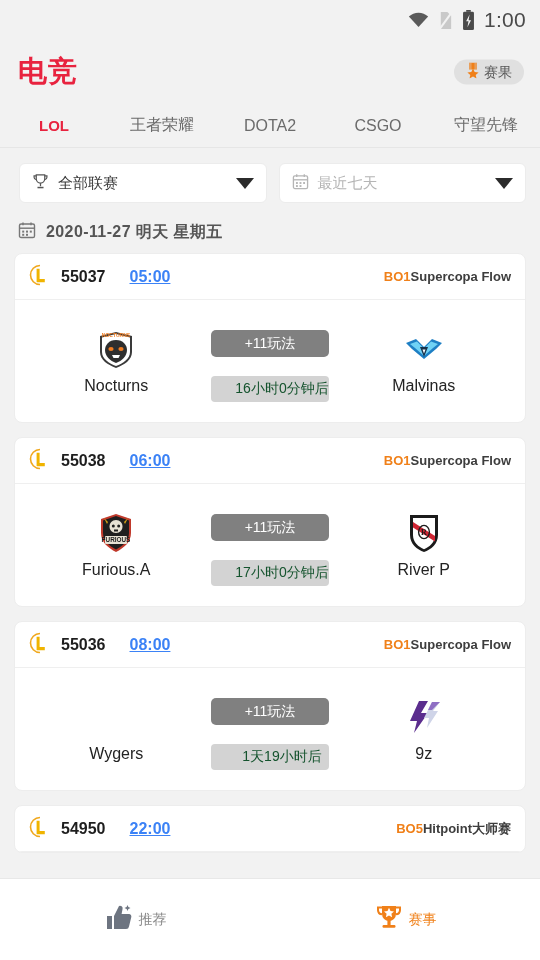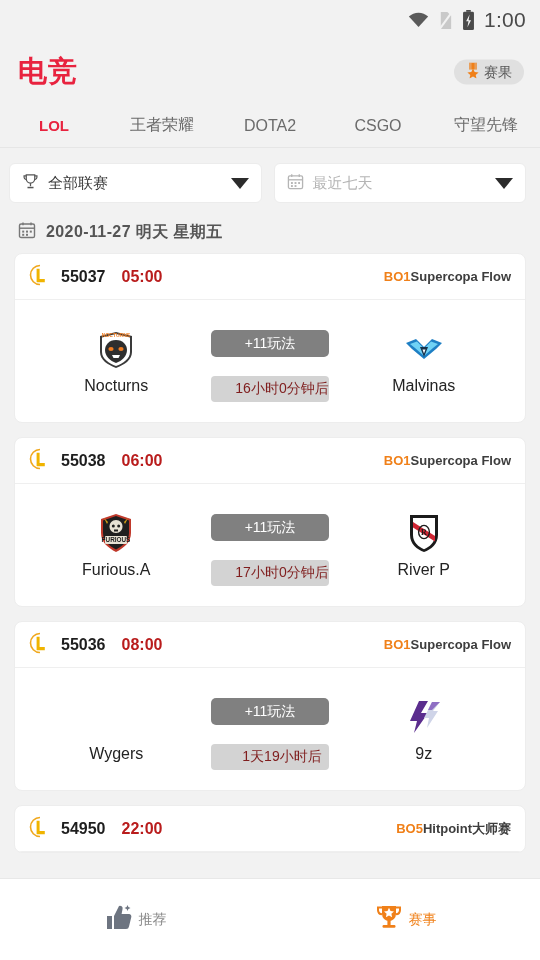--- a/index.html
+++ b/index.html
@@ -46,21 +46,21 @@
   }
   .tab.active{ color:#e8233f; font-weight:bold; font-size:15px; }
 
   
   .content{
     position:absolute; top:149px; bottom:82px; left:0; right:0;
     overflow:hidden; background:#f2f2f2;
   }
 
   
-  .filters{ display:flex; gap:12px; padding:14px 14px 6px 9px; }
+  .filters{ display:flex; gap:12px; padding:14px 14px 6px 19px; }
   .filter{
     flex:1; height:40px; background:#fff; border:1px solid #ececec;
     border-radius:6px; display:flex; align-items:center;
     padding:0 12px; gap:9px; position:relative;
   }
   .filter .ftext{ font-size:15px; color:#3a3a3a; }
   .filter.placeholder .ftext{ color:#b5b5b5; }
   .caret{
     margin-left:auto; width:0; height:0;
     border-left:9px solid transparent; border-right:9px solid transparent;
@@ -77,21 +77,21 @@
   
   .card{
     background:#fff; margin:0 14px 14px 14px;
     border-radius:8px; border:1px solid #ededed; overflow:hidden;
   }
   .card-head{
     height:46px; display:flex; align-items:center;
     padding:0 14px; border-bottom:1px solid #efefef;
   }
   .mid{ font-size:16px; font-weight:bold; color:#1e1e1e; margin-left:10px; }
-  .mtime{ font-size:16px; font-weight:bold; color:#b91c1c; margin-left:16px; }
+  .mtime{ font-size:16px; font-weight:bold; color:#3b82f6; margin-left:24px;text-decoration:underline; }
   .league{ margin-left:auto; display:flex; align-items:baseline; }
   .bo{ font-size:13px; font-weight:bold; color:#f08019; }
   .lname{ font-size:13px; font-weight:bold; color:#3d3d3d; }
 
   .card-body{
     height:122px; display:flex; align-items:center;
     padding:0 10px;
   }
   .side{
     flex:1; display:flex; flex-direction:column;
@@ -104,21 +104,21 @@
   .middle{
     width:125px; display:flex; flex-direction:column;
     align-items:center; gap:19px; margin-top:10px;
   }
   .play-btn{
     background:#808080; color:#fff; font-size:14px;
     border-radius:5px; height:27px; width:118px;
     display:flex; align-items:center; justify-content:center;
   }
   .count-chip{
-    background:#d3d3d3; color:#7f1d1d; font-size:14px;
+    background:#d3d3d3; color:#14532d; font-size:14px;
     border-radius:4px; height:26px; width:118px;
     display:flex; align-items:center; justify-content:center;padding-left:24px;
   }
 
   
   .bottomnav{
     position:absolute; left:0; right:0; bottom:0; height:82px;
     background:#fff; border-top:1px solid #e8e8e8;
     display:flex; align-items:center;
   }

